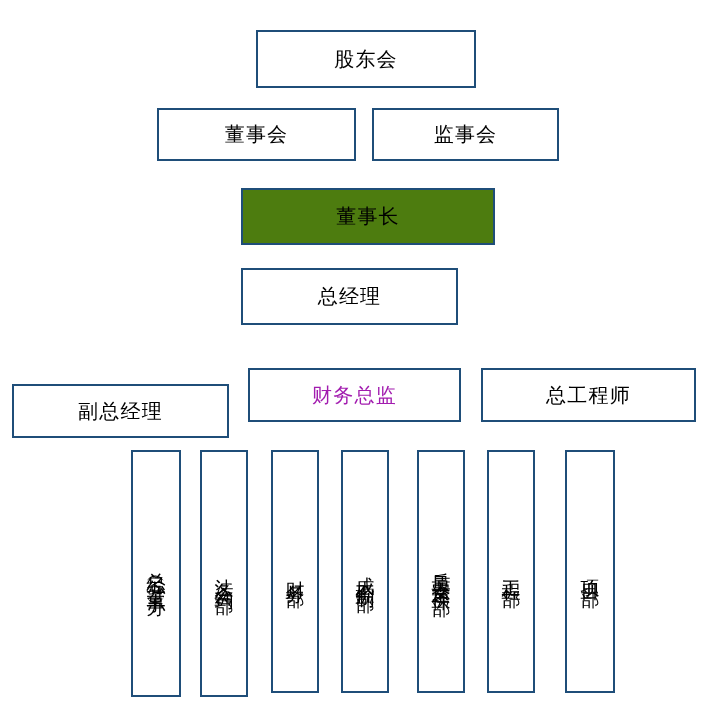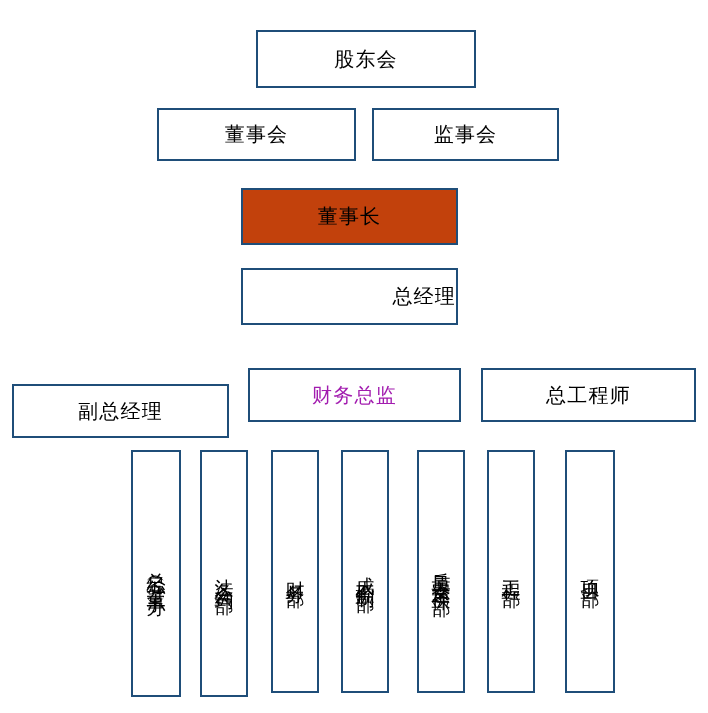--- a/index.html
+++ b/index.html
@@ -56,24 +56,24 @@
 <div id="org-chart">
     <div class="node horiz" style="left: 240px; top: 30px; width: 220px; height: 58px; border-color: rgb(31, 78, 121); background: rgb(255, 255, 255); color: rgb(0, 0, 0); margin-left: 16px;">
       <span class="hlabel">股东会</span>
     </div>
     <div class="node horiz" style="left: 157px; top: 108px; width: 199px; height: 53px; border-color: rgb(31, 78, 121); background: rgb(255, 255, 255); color: rgb(0, 0, 0);">
       <span class="hlabel">董事会</span>
     </div>
     <div class="node horiz" style="left: 372px; top: 108px; width: 187px; height: 53px; border-color: rgb(31, 78, 121); background: rgb(255, 255, 255); color: rgb(0, 0, 0);">
       <span class="hlabel">监事会</span>
     </div>
-    <div class="node horiz" style="left: 241px; top: 188px; width: 217px; height: 57px; border-color: rgb(31, 78, 121); background: #c2410c; color: rgb(0, 0, 0);">
+    <div class="node horiz" style="left: 241px; top: 188px; width: 254px; height: 57px; border-color: rgb(31, 78, 121); background: #4d7c0f; color: rgb(0, 0, 0);">
       <span class="hlabel">董事长</span>
     </div>
-    <div class="node horiz" style="left: 241px; top: 268px; width: 217px; height: 57px; border-color: rgb(31, 78, 121); background: rgb(255, 255, 255); color: rgb(0, 0, 0); justify-content: flex-end;">
+    <div class="node horiz" style="left: 241px; top: 268px; width: 217px; height: 57px; border-color: rgb(31, 78, 121); background: rgb(255, 255, 255); color: rgb(0, 0, 0);">
       <span class="hlabel">总经理</span>
     </div>
     <div class="node horiz" style="left: 12px; top: 368px; width: 217px; height: 54px; border-color: rgb(31, 78, 121); background: rgb(255, 255, 255); color: rgb(0, 0, 0); margin-top: 16px;">
       <span class="hlabel">副总经理</span>
     </div>
     <div class="node horiz" style="left: 248px; top: 368px; width: 213px; height: 54px; border-color: rgb(31, 78, 121); background: rgb(255, 255, 255); color: #a21caf;">
       <span class="hlabel">财务总监</span>
     </div>
     <div class="node horiz" style="left: 481px; top: 368px; width: 215px; height: 54px; border-color: rgb(31, 78, 121); background: rgb(255, 255, 255); color: rgb(0, 0, 0);">
       <span class="hlabel">总工程师</span>

